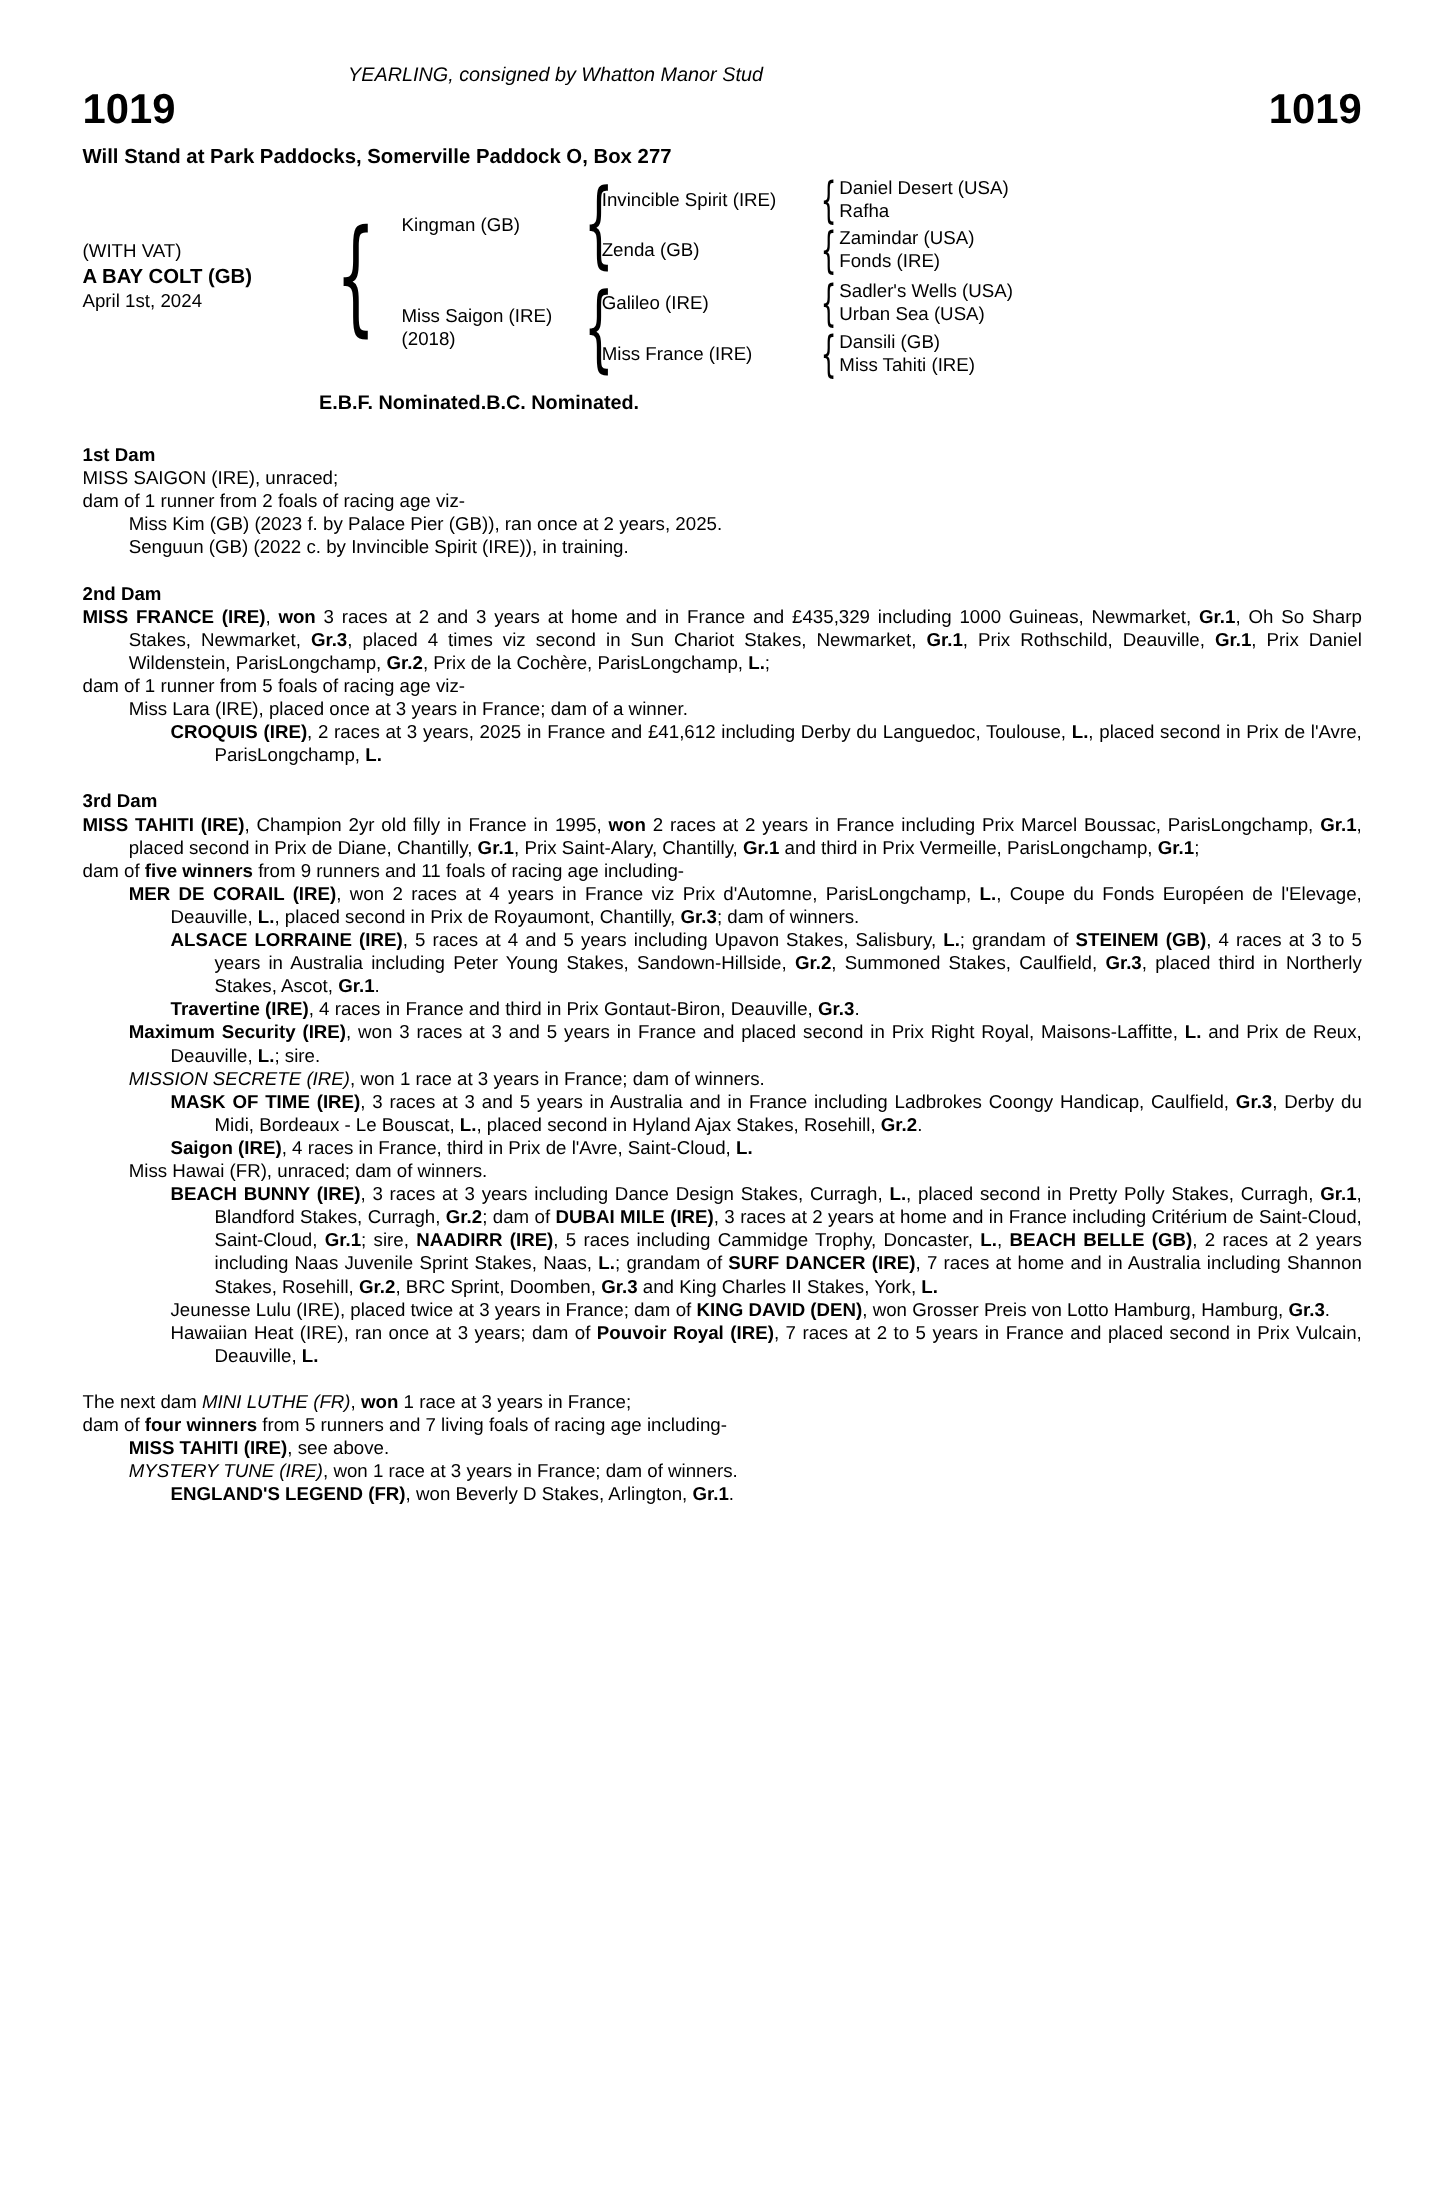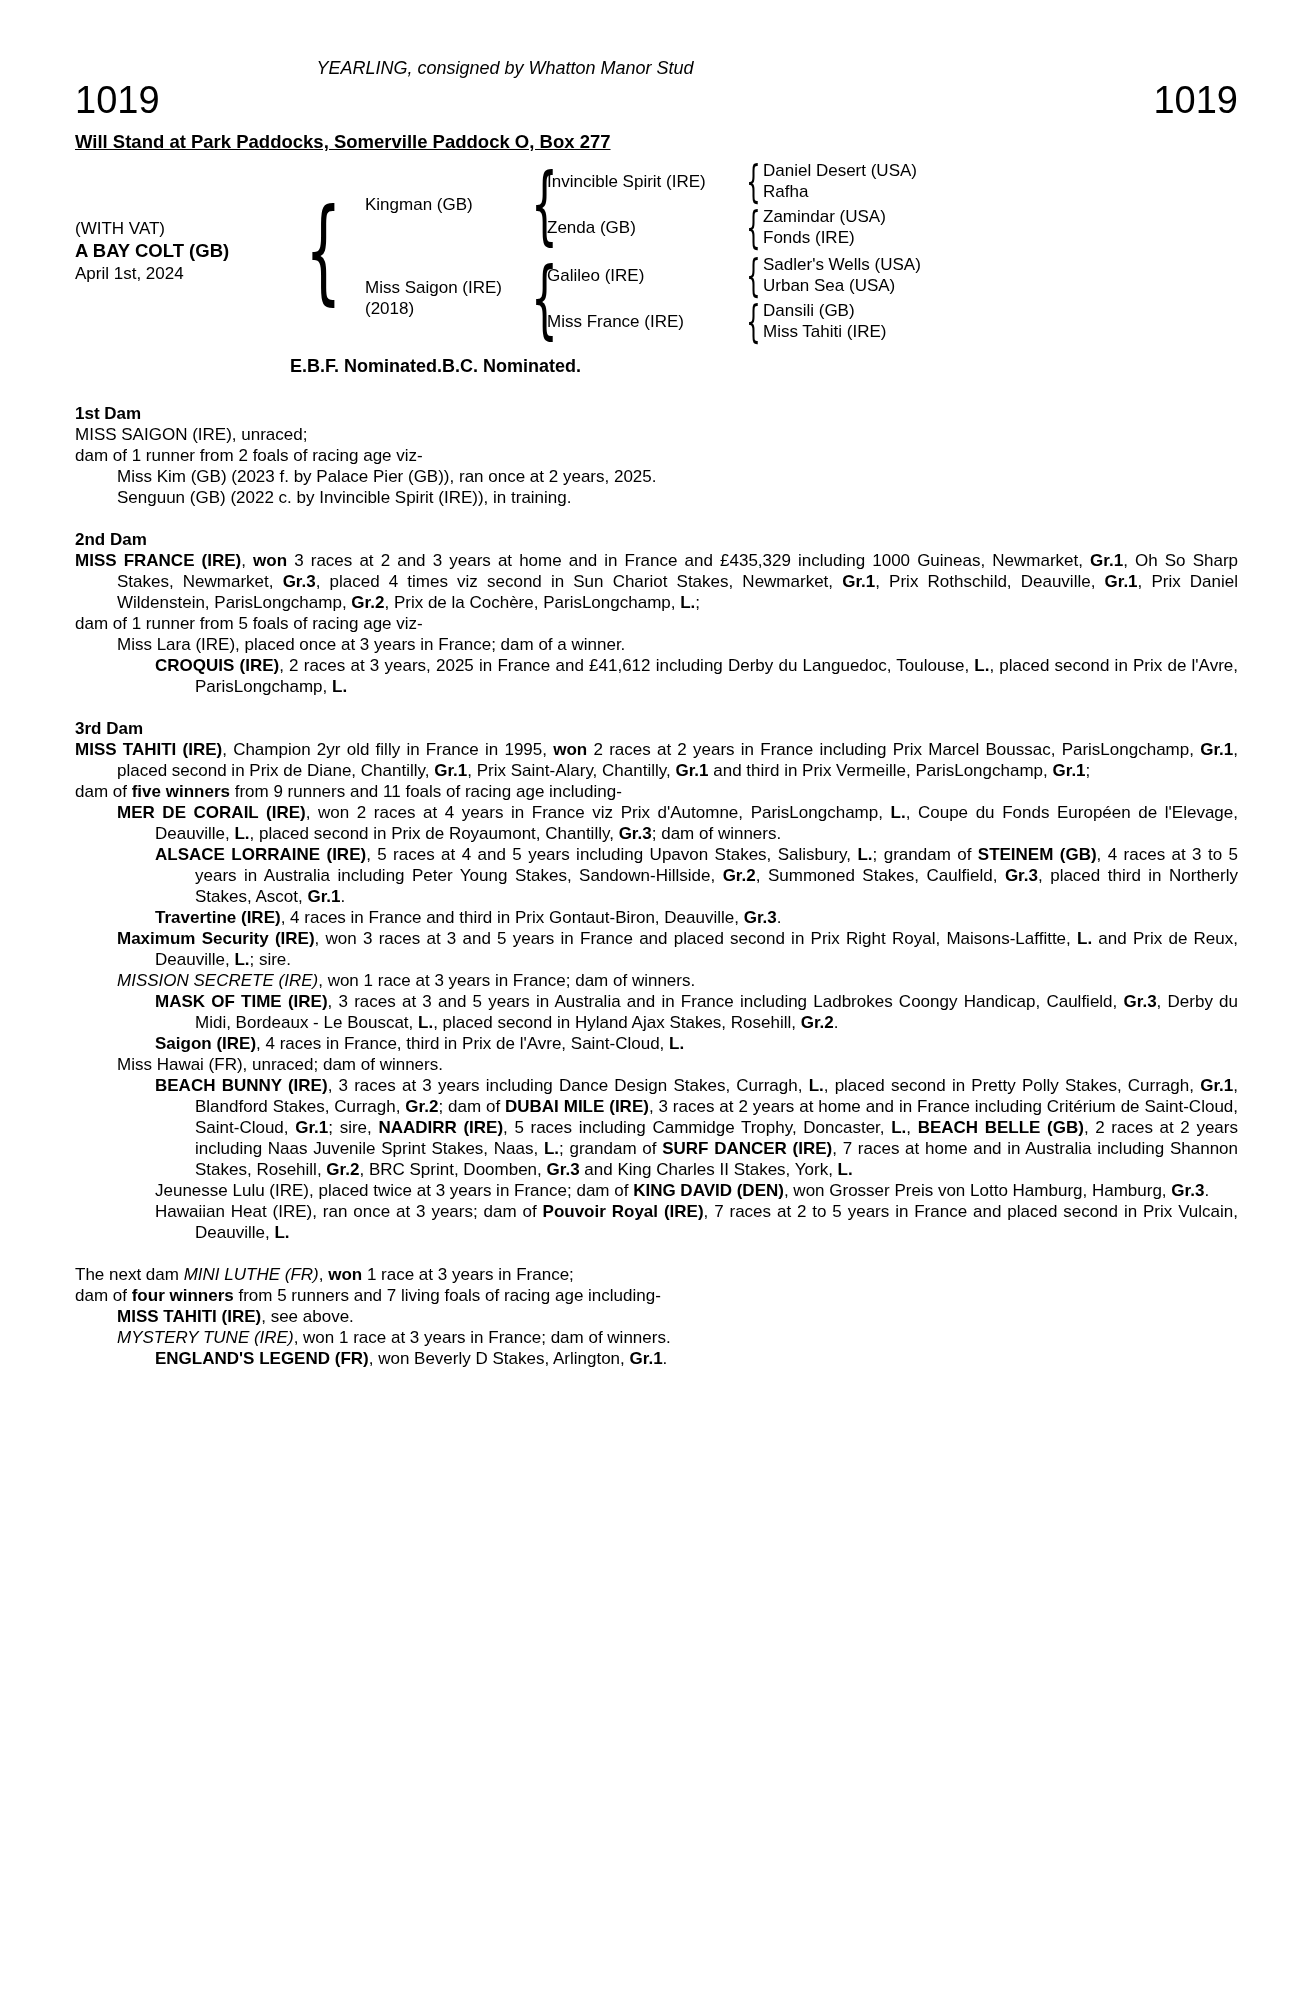--- a/index.html
+++ b/index.html
@@ -18,30 +18,29 @@
   .consigned {
     font-style: italic;
     font-size: 18px;
     width: 860px;
     text-align: center;
   }
   .lot-row {
     display: flex;
     justify-content: space-between;
     align-items: baseline;
-    font-weight: normal;
+    font-weight: bold;
     font-size: 38px;
     line-height: 42px;
     margin-top: 0px;
   }
   .location {
     font-weight: bold;
     font-size: 18.5px;
     margin-top: 10px;
-    text-decoration: underline;
   }
 
   
   .ped {
     display: flex;
     align-items: center;
     margin-top: 8px;
   }
   .colt-info { width: 212px; }
   .ci-name { font-weight: bold; font-size: 18.5px; line-height: 24px; }

